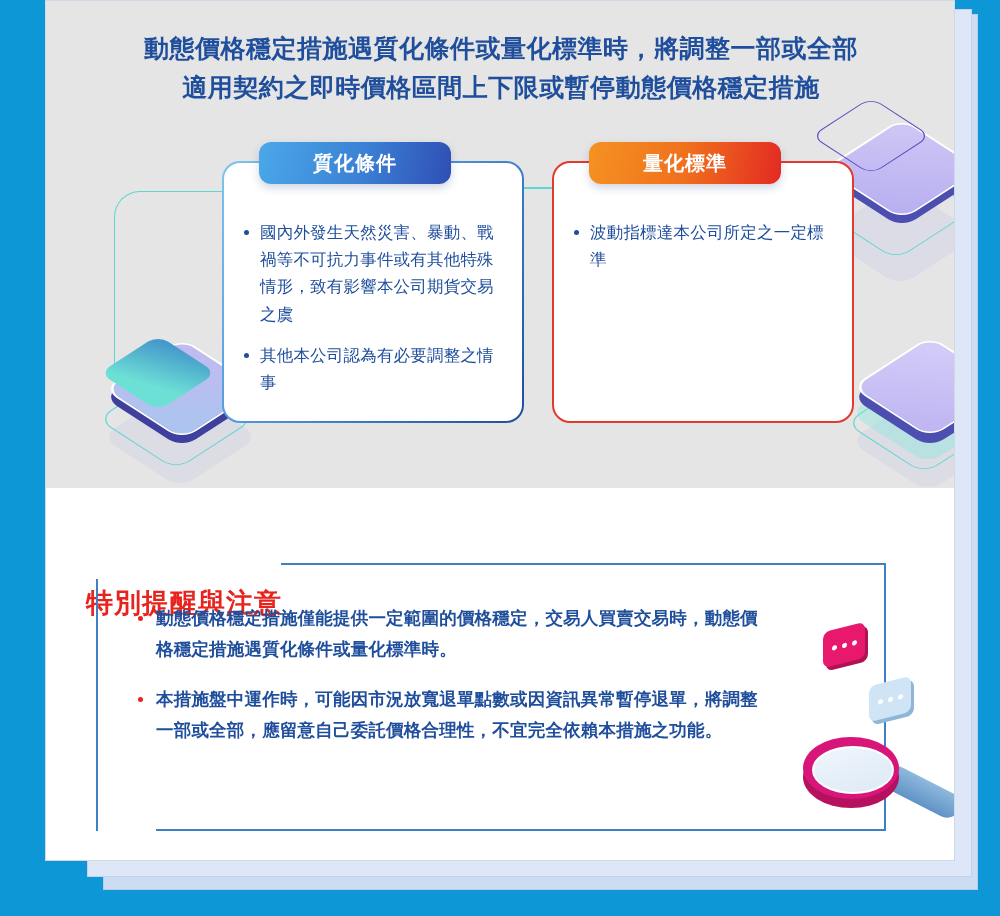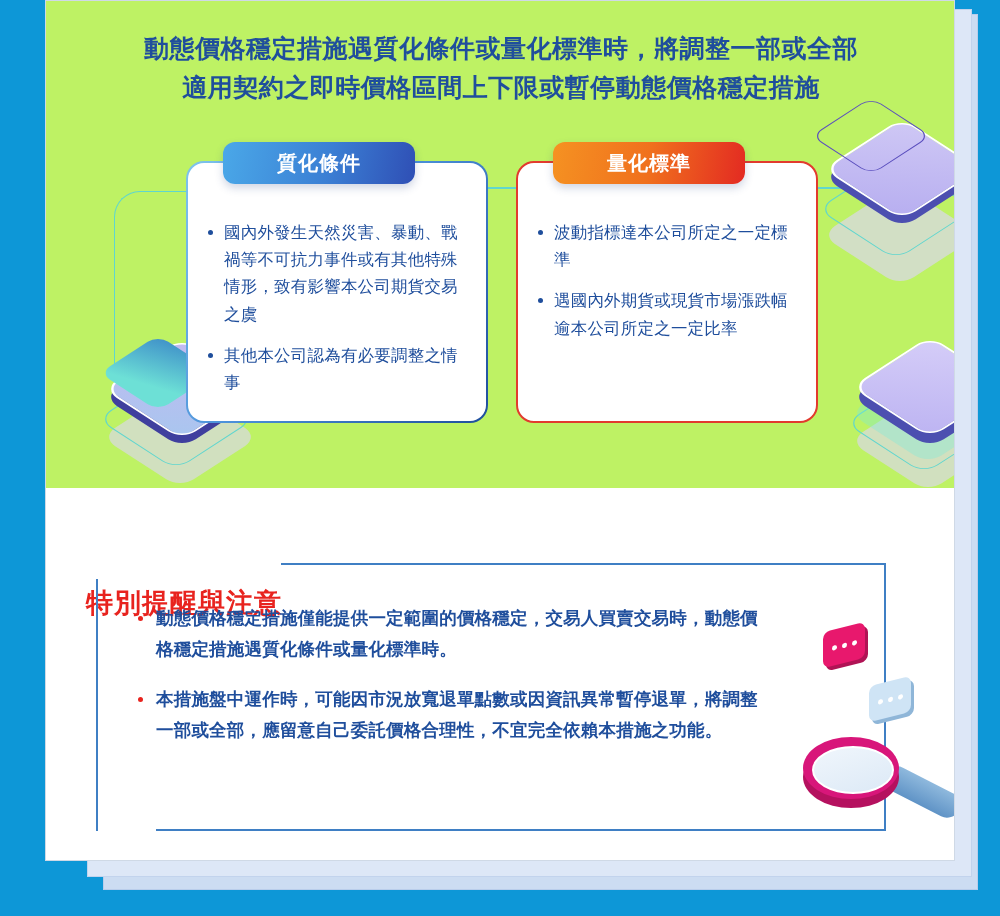--- a/index.html
+++ b/index.html
@@ -29,21 +29,21 @@
     left: 87px; top: 9px;
     width: 885px; height: 868px;
     background: #dde7f7;
     border: 1px solid #c2d3ed;
   }
 
   .page {
     position: absolute;
     left: 45px; top: 0px;
     width: 910px; height: 861px;
-    background: #bef264;
+    background: #e5e5e5;
     border: 1px solid #cfd9e6;
     overflow: hidden;
   }
 
   
   .page-lower {
     position: absolute;
     left: 0; top: 487px;
     width: 100%; height: 374px;
     background: #ffffff;
@@ -93,20 +93,21 @@
   .cards { position: absolute; left: 0; top: 160px; width: 910px; z-index: 3; }
 
   .card {
     position: absolute;
     top: 0;
     width: 302px;
     height: 262px;
     background: #ffffff;
     border-radius: 18px;
     padding: 56px 16px 14px 16px;
+    margin-left: 36px;
   }
 
   .card-blue {
     left: 140px;
     border: 2px solid transparent;
     background-image:
       linear-gradient(#ffffff, #ffffff),
       linear-gradient(125deg, #7fc4ec 0%, #4d93db 45%, #1f4e9c 100%);
     background-origin: border-box;
     background-clip: padding-box, border-box;
@@ -419,21 +420,20 @@
         <ul class="bullets">
           <li>國內外發生天然災害、暴動、戰禍等不可抗力事件或有其他特殊情形，致有影響本公司期貨交易之虞</li>
           <li>其他本公司認為有必要調整之情事</li>
         </ul>
       </div>
 
       <div class="card card-red">
         <div class="badge badge-red">量化標準</div>
         <ul class="bullets">
           <li>波動指標達本公司所定之一定標準</li>
-          <li>遇國內外期貨或現貨市場漲跌幅逾本公司所定之一定比率</li>
         </ul>
       </div>
 
     </div>
 
     <div class="notice">
       <div class="notice-title">特別提醒與注意</div>
       <div class="notice-rule-top"></div>
       <div class="notice-rule-right"></div>
       <div class="notice-rule-bottom"></div>

